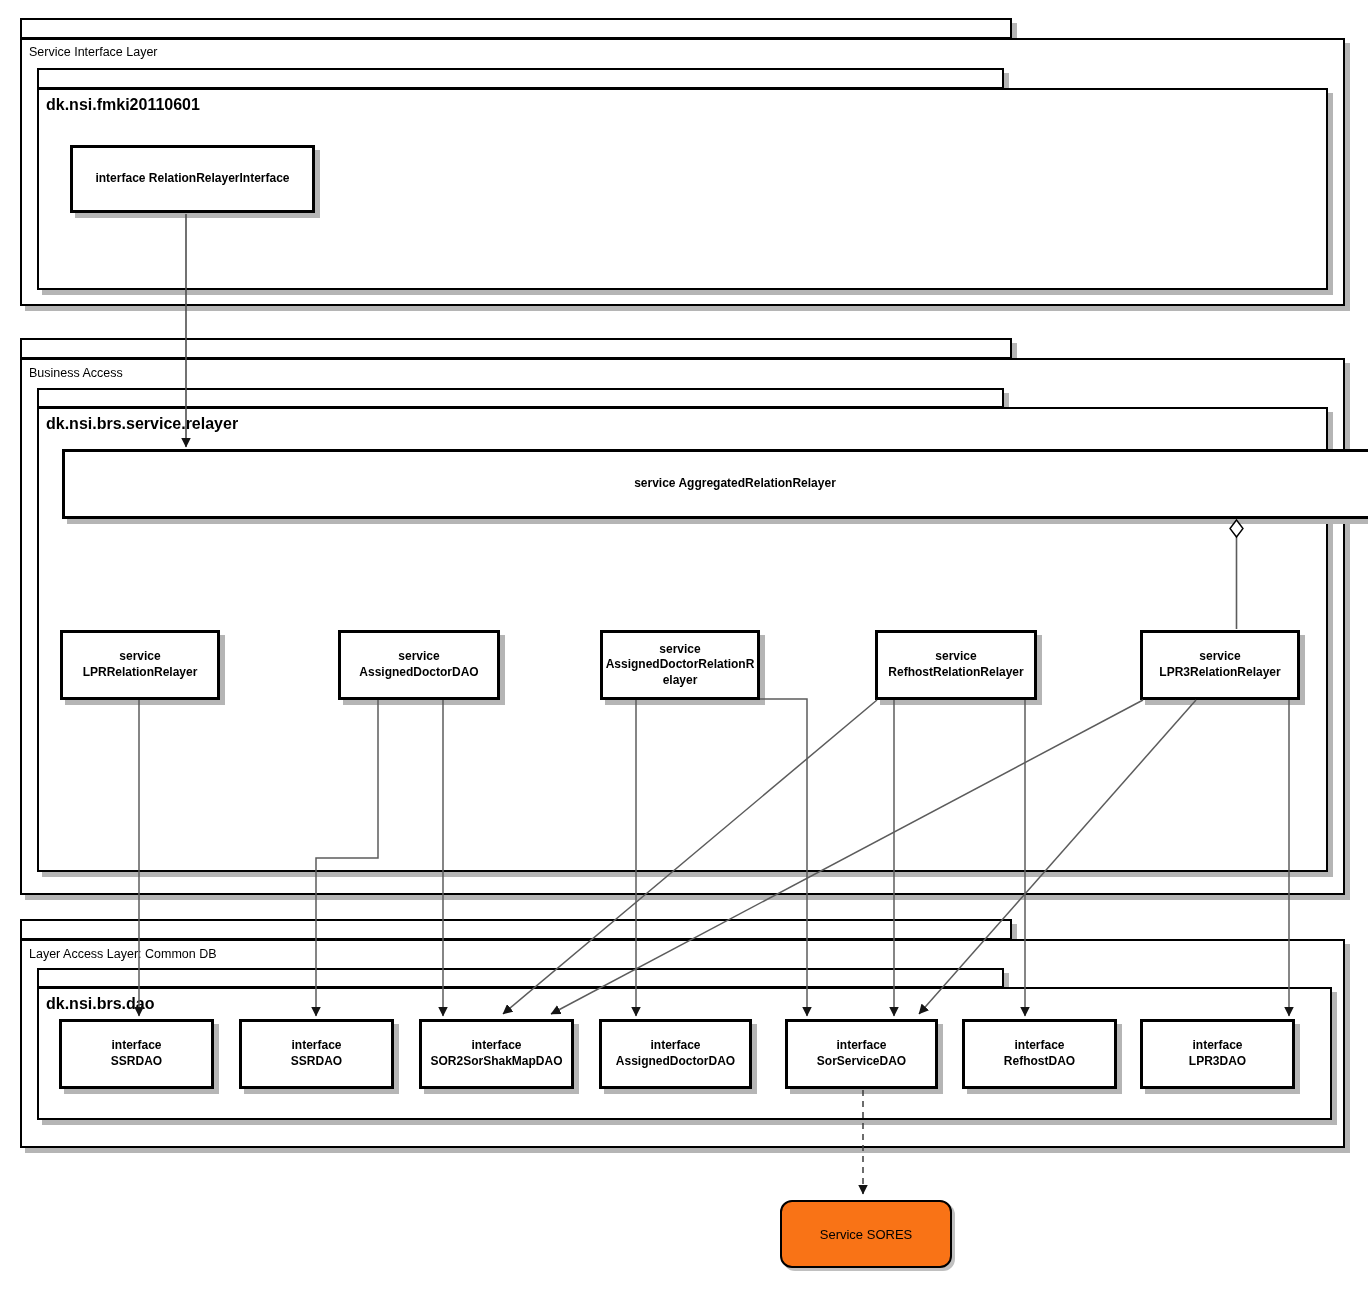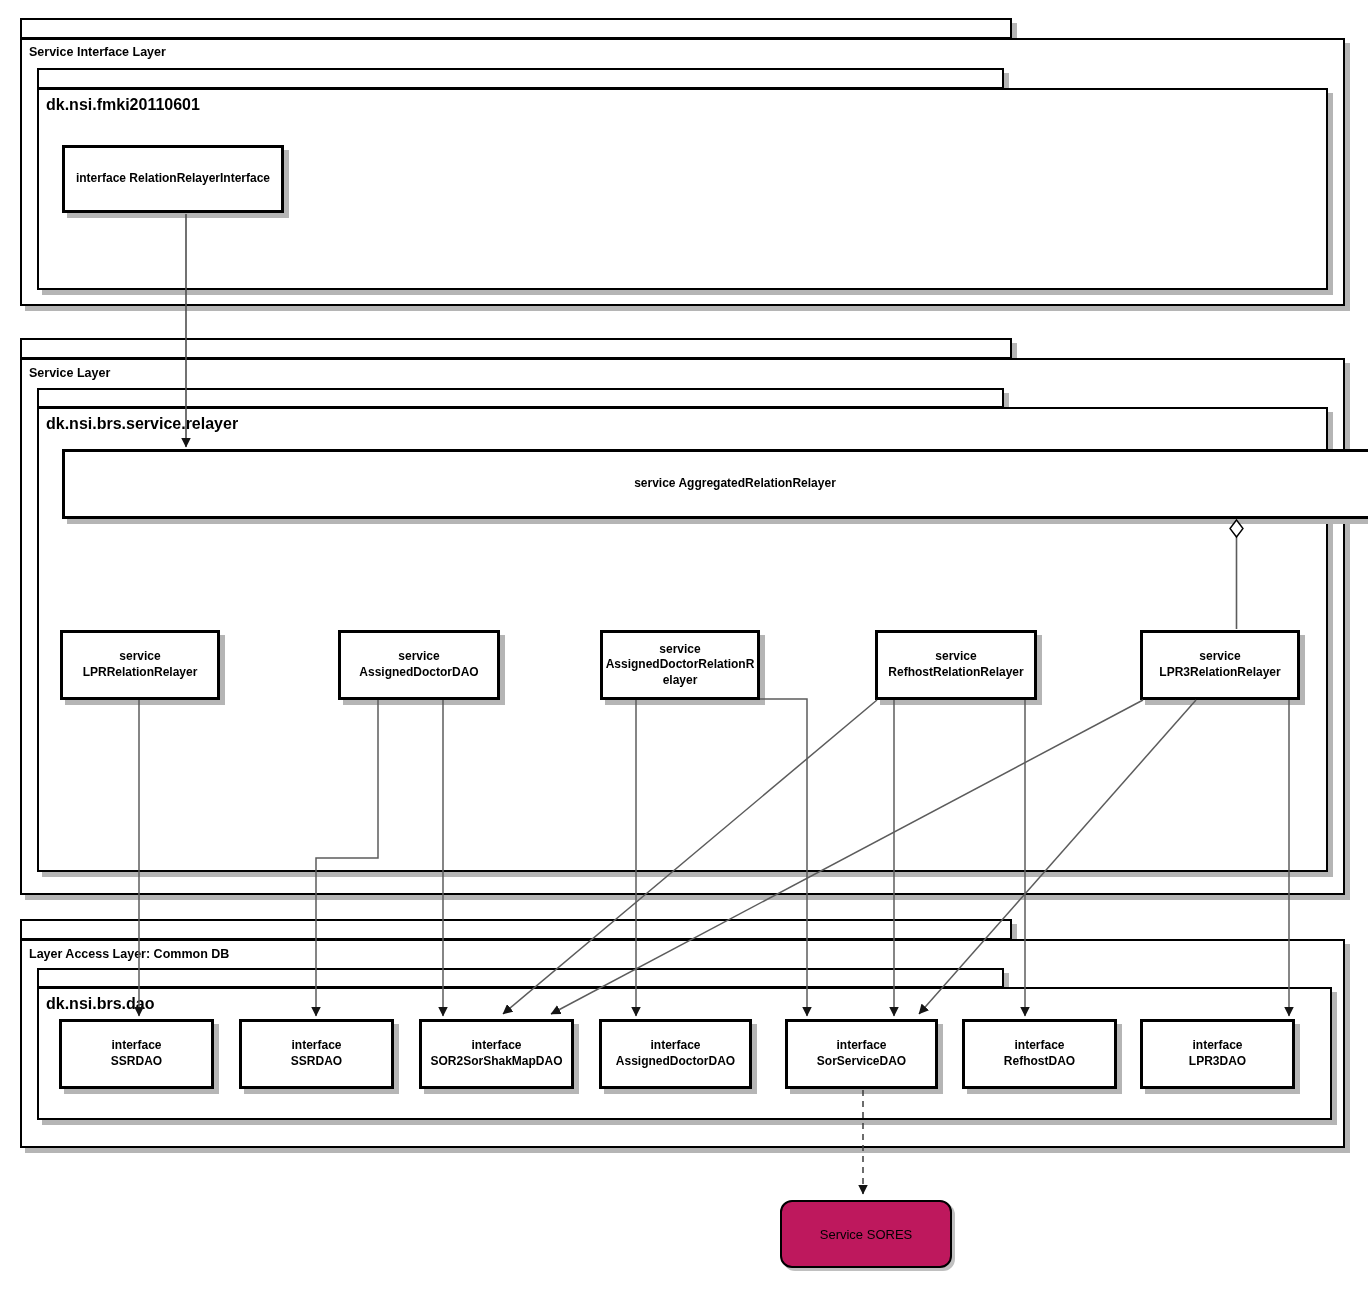--- a/index.html
+++ b/index.html
@@ -9,21 +9,21 @@
   }
   .tab{
     position:absolute;background:#fff;border:2px solid #000;
     box-shadow:5px 5px 0 #b5b5b5;box-sizing:border-box;
   }
   .pkg-body{
     position:absolute;background:#fff;border:2px solid #000;
     box-shadow:5px 5px 0 #b5b5b5;box-sizing:border-box;
   }
   .layer-title{
-    position:absolute;font-weight:bold;font-size:12.5px;white-space:nowrap;z-index:3;
+    position:absolute;font-weight:normal;font-size:12.5px;white-space:nowrap;z-index:3;
   }
   .pkg-title{
     position:absolute;font-weight:bold;font-size:16px;white-space:nowrap;z-index:3;
   }
   .node{
     position:absolute;background:#fff;border:3px solid #000;
     box-shadow:5px 5px 0 #b5b5b5;box-sizing:border-box;
     display:flex;flex-direction:column;align-items:center;justify-content:center;
     text-align:center;font-weight:bold;font-size:12px;line-height:1.3;
     padding:0 2px;z-index:4;overflow:hidden;
@@ -43,27 +43,27 @@
 <div id="canvas">
 
   <div class="tab" style="left:20px;top:18px;width:992px;height:21px"></div>
   <div class="pkg-body" style="left:20px;top:38px;width:1325px;height:268px"></div>
   <div class="layer-title" style="left:29px;top:45px">Service Interface Layer</div>
 
   <div class="tab" style="left:37px;top:68px;width:967px;height:21px"></div>
   <div class="pkg-body" style="left:37px;top:88px;width:1291px;height:202px"></div>
   <div class="pkg-title" style="left:46px;top:96px">dk.nsi.fmki20110601</div>
 
-  <div class="node" style="left:62px;top:145px;width:222px;height:68px">
+  <div class="node" style="left:70px;top:145px;width:245px;height:68px">
     <span>interface RelationRelayerInterface</span>
   </div>
 
   <div class="tab" style="left:20px;top:338px;width:992px;height:21px"></div>
   <div class="pkg-body" style="left:20px;top:358px;width:1325px;height:537px"></div>
-  <div class="layer-title" style="left:29px;top:366px">Service Layer</div>
+  <div class="layer-title" style="left:29px;top:366px">Business Access</div>
 
   <div class="tab" style="left:37px;top:388px;width:967px;height:20px"></div>
   <div class="pkg-body" style="left:37px;top:407px;width:1291px;height:465px"></div>
   <div class="pkg-title" style="left:46px;top:415px">dk.nsi.brs.service.relayer</div>
 
   <div class="node" style="left:62px;top:449px;width:1346px;height:70px">
     <span>service AggregatedRelationRelayer</span>
   </div>
 
   <div class="node" style="left:60px;top:630px;width:160px;height:70px">
@@ -117,21 +117,21 @@
   </div>
   <div class="node" style="left:962px;top:1019px;width:155px;height:70px">
     <span>interface</span>
     <span class="wrap-any">RefhostDAO</span>
   </div>
   <div class="node" style="left:1140px;top:1019px;width:155px;height:70px">
     <span>interface</span>
     <span class="wrap-any">LPR3DAO</span>
   </div>
 
-  <div class="external" id="sores-box" style="left: 780px; top: 1200px; width: 172px; height: 68px; background: #be185d;">
+  <div class="external" id="sores-box" style="left: 780px; top: 1200px; width: 172px; height: 68px; background: #f97316;">
     <span>Service SORES</span>
   </div>
 
   <svg id="edges" width="1368" height="1290" viewBox="0 0 1368 1290">
     <defs>
       <marker id="arr" viewBox="0 0 10 10" refX="9.5" refY="5" markerWidth="10" markerHeight="10" markerUnits="userSpaceOnUse" orient="auto">
         <path d="M0,0 L10,5 L0,10 Z" fill="#141414"></path>
       </marker>
     </defs>
 

